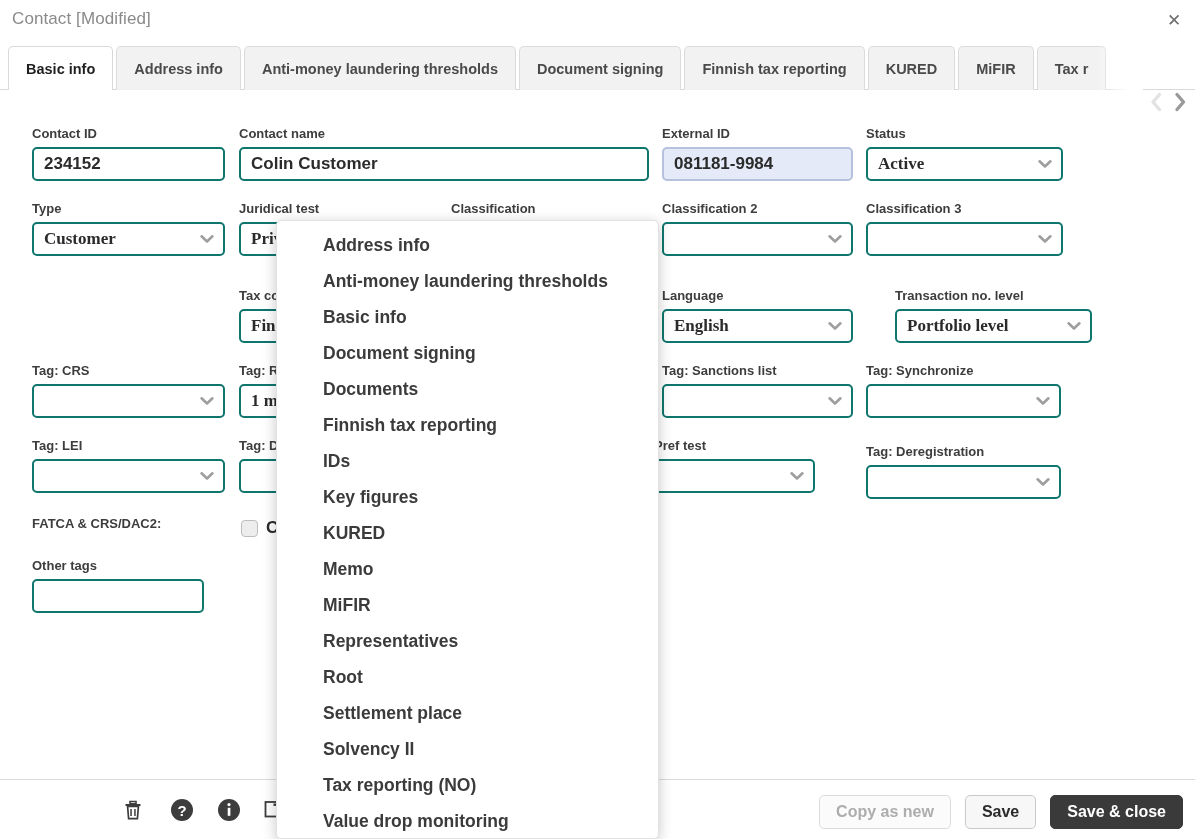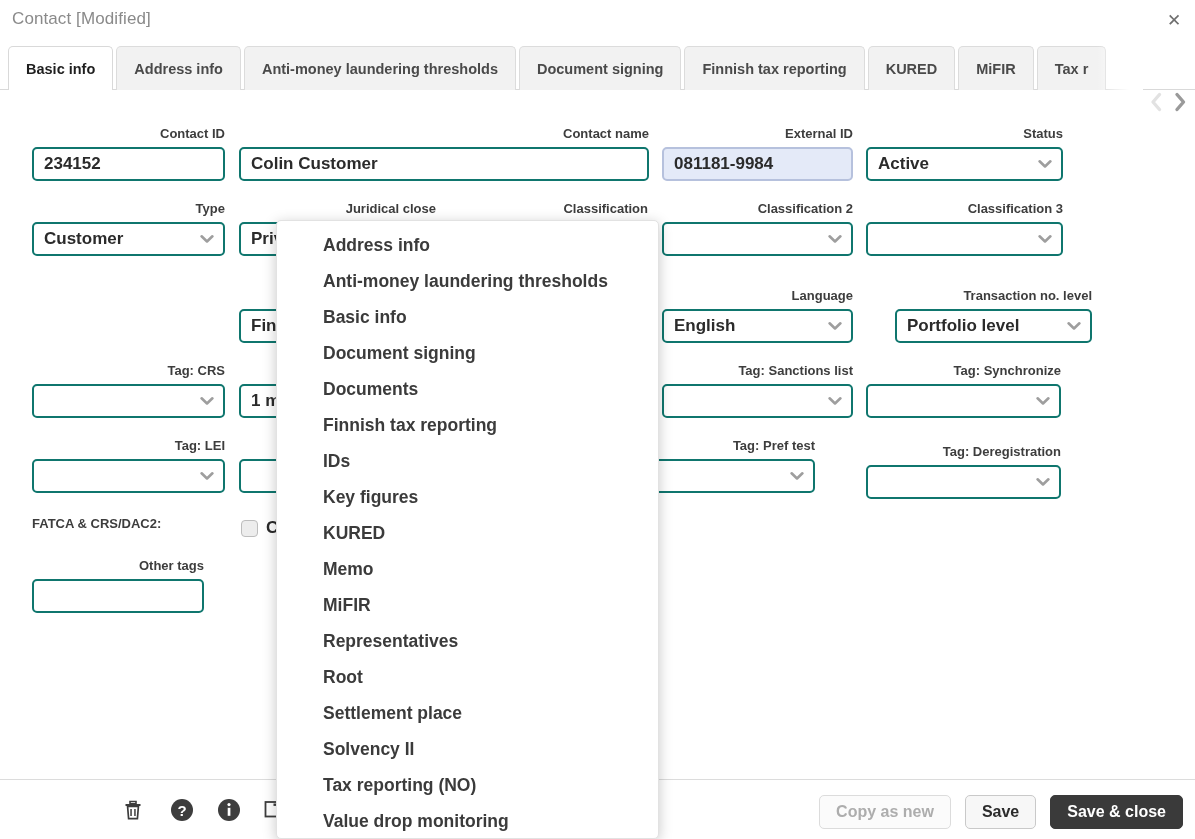--- a/index.html
+++ b/index.html
@@ -2,21 +2,21 @@
 <html><head>
 <meta charset="utf-8">
 <style>
   * { box-sizing: border-box; margin: 0; padding: 0; }
   html, body {
     width: 1195px; height: 839px;
     font-family: "Liberation Sans", sans-serif;
     background: #ffffff;
     overflow: hidden;
   }
-  #app { position: relative; width: 1195px; height: 839px; background:#fff;text-align:right; }
+  #app { position: relative; width: 1195px; height: 839px; background:#fff; }
 
   
   .titlebar {
     position: absolute; top: 0; left: 0; width: 1195px; height: 40px;
     background: #ffffff;
   }
   .titlebar .title {
     position: absolute; left: 12px; top: 9px;
     font-size: 17px; color: #8a8a8a; font-weight: 400;
     letter-spacing: .1px;
@@ -85,21 +85,21 @@
     line-height: 16px;
   }
   .ctl {
     height: 34px; border: 2px solid #0f766e; border-radius: 5px;
     background: #ffffff; position: relative;
     display: flex; align-items: center;
     padding: 0 10px;
     font-size: 17px; color: #2b2b2b; font-weight: bold;
     overflow: hidden; white-space: nowrap;
   }
-  .ctl.sel { padding-right: 30px; cursor: pointer; }
+  .ctl.sel { padding-right: 30px; cursor: pointer; font-family: Liberation Serif, serif; }
   .ctl.focusfield { background: #e4eaf8; border-color: #b6c1dd; }
   .caret {
     position: absolute; right: 9px; top: 50%; transform: translateY(-50%);
     width: 14px; height: 9px;
   }
   .caret svg { display:block; }
 
   .checkrow { position:absolute; display:flex; align-items:center; gap:8px; }
   .cbox {
     width: 17px; height: 17px; border: 1px solid #bdbdbd; border-radius: 4px;
@@ -238,21 +238,21 @@
         <span>Customer</span>
         <span class="caret">
           <svg width="14" height="9" viewBox="0 0 14 9">
               <path d="M1.6 1.8 L7 7 L12.4 1.8" fill="none" stroke="#9e9e9e" stroke-width="2.6" stroke-linecap="round" stroke-linejoin="round"></path>
             </svg>
         </span>
       </div>
     </div>
 
     <div class="field" style="left:239px; top:110px; width:197px;">
-      <div class="lbl">Juridical close</div>
+      <div class="lbl">Juridical test</div>
       <div class="ctl sel">
         <span>Priv</span>
       </div>
     </div>
 
     <div class="field" style="left:451px; top:110px; width:197px;">
       <div class="lbl">Classification</div>
       <div class="ctl sel">
         <span></span>
       </div>

